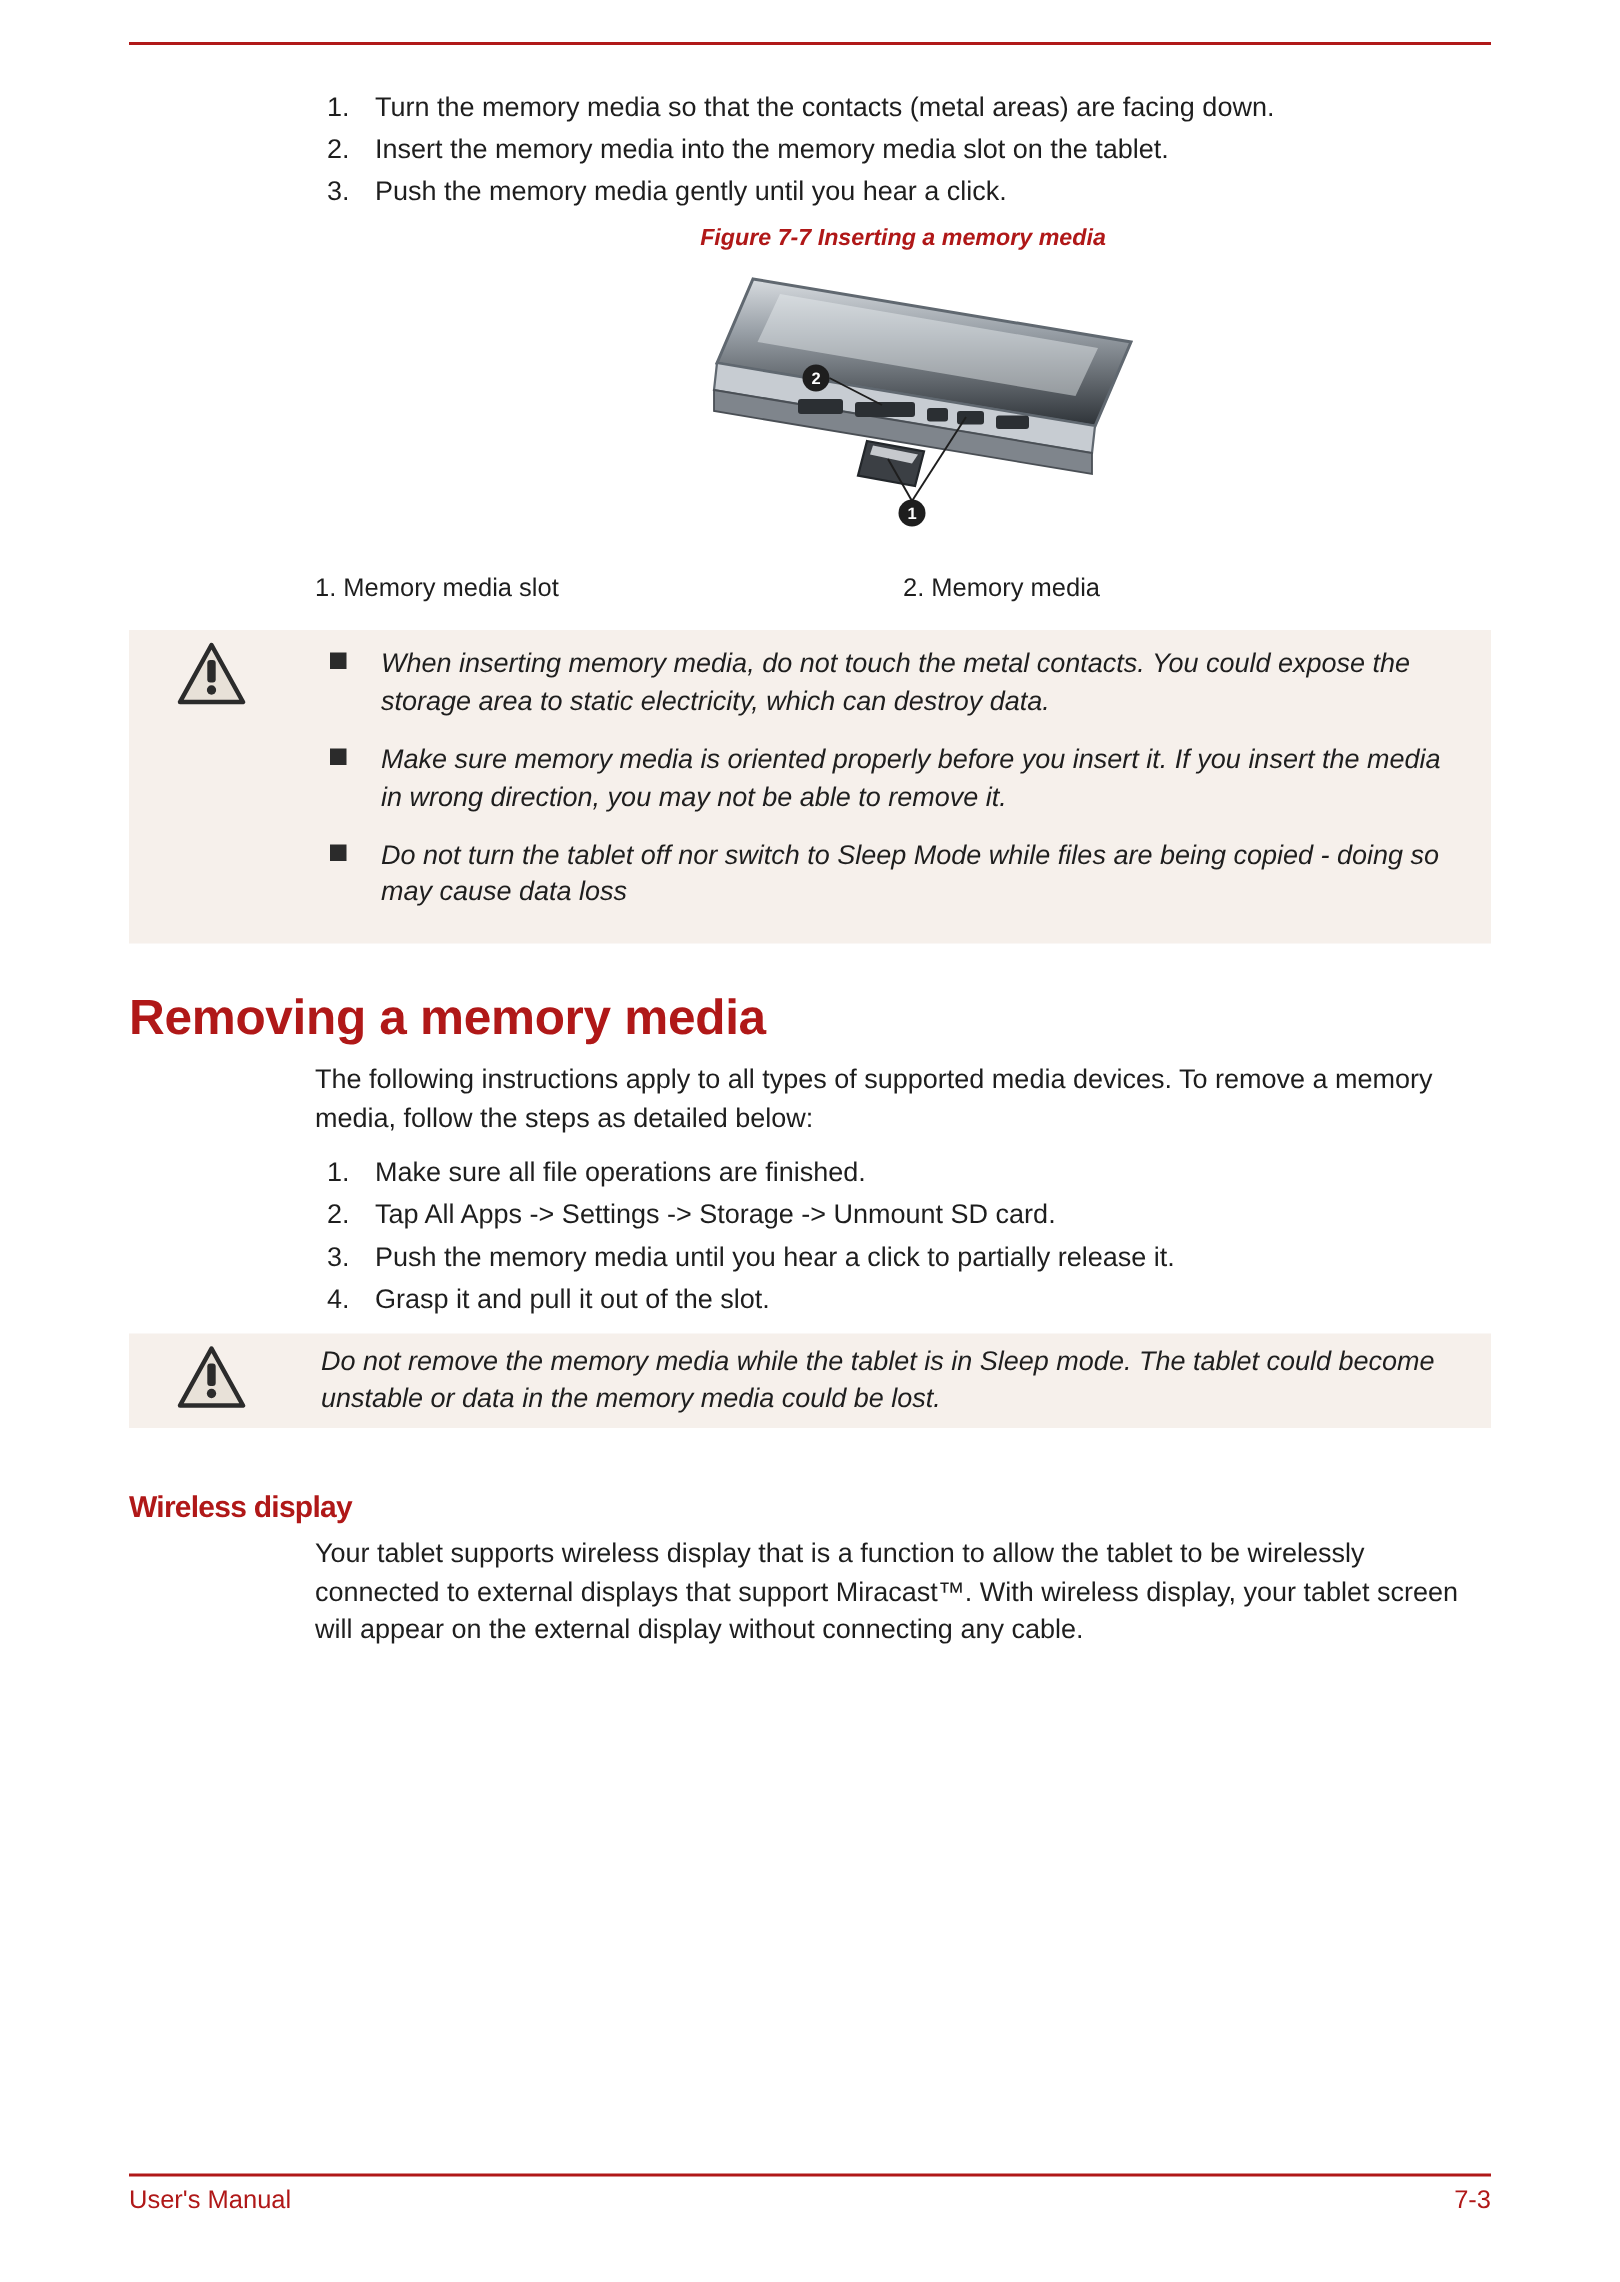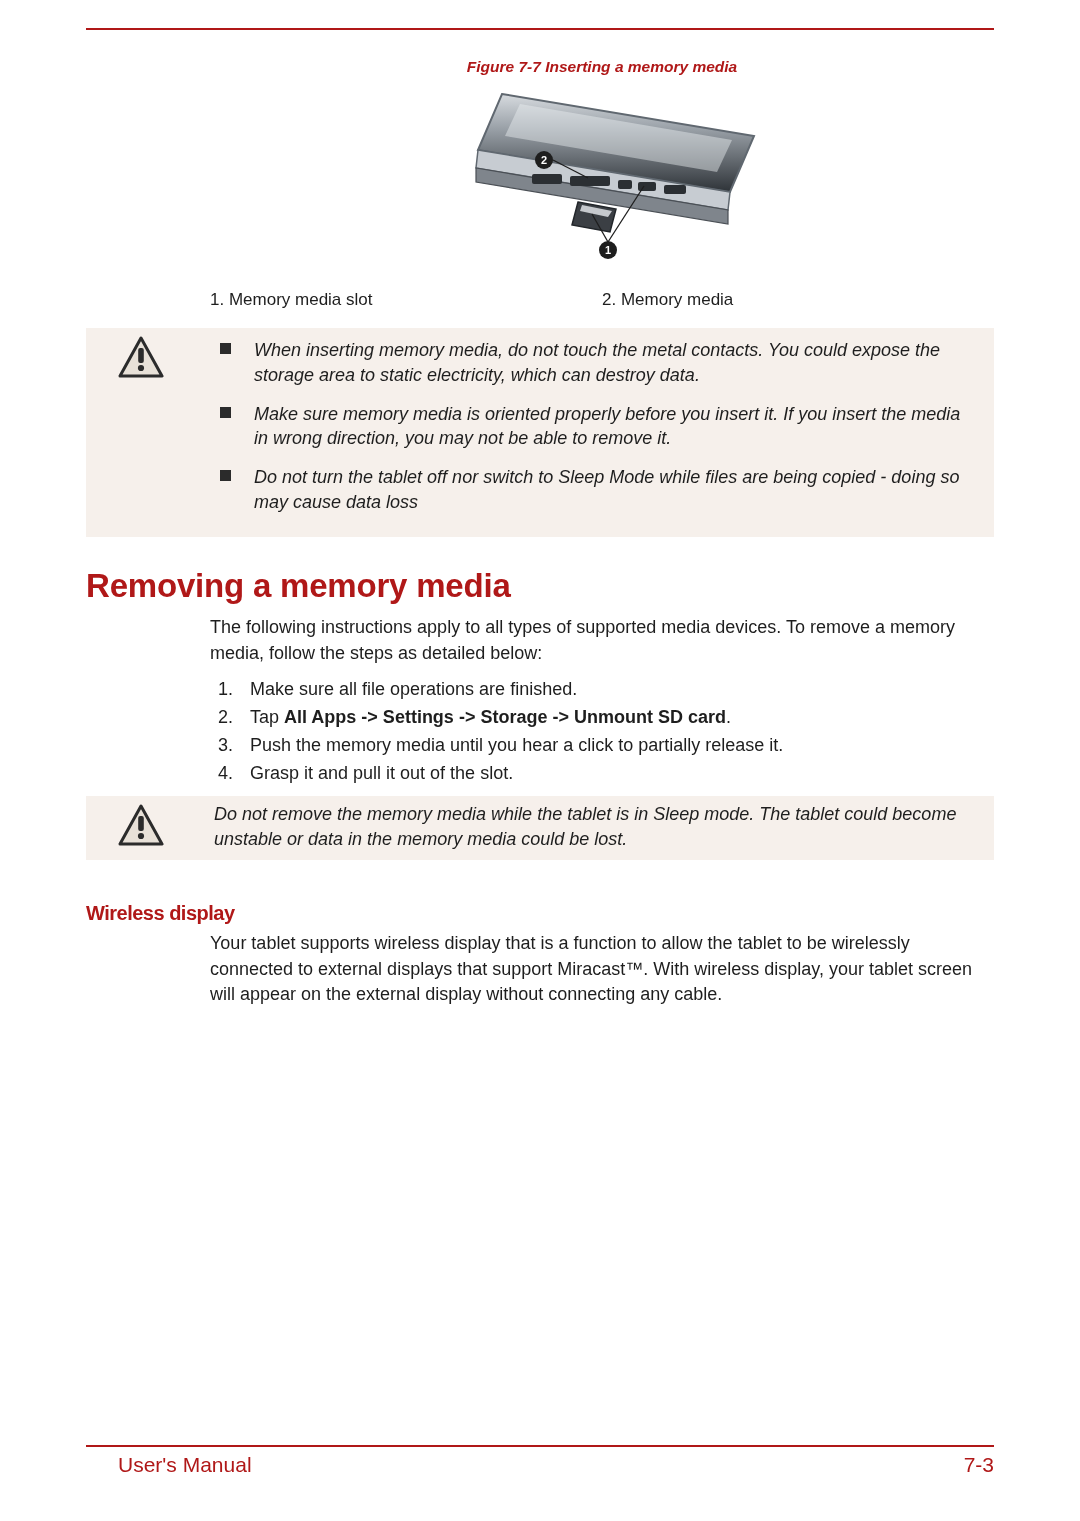--- a/index.html
+++ b/index.html
@@ -129,34 +129,38 @@
   }
   .footer {
     position: absolute;
     left: 86px; right: 86px;
     bottom: 44px;
   }
   .footer-line {
     display: flex;
     justify-content: space-between;
     color: var(--brand);
-    font-size: 21px;
+    font-size: 17px;
     margin-top: 6px;
-    margin-left: 32px;
-  }
-  .bold-inline { font-weight: bold; font-style: normal; }
+  }
+  .bold-inline { font-weight: normal; font-style: normal; }
 </style>
 </head>
 <body>
 
 <div class="page">
   <div class="top-rule"></div>
 
   <div class="content">
 
+    <ol class="steps">
+      <li>Turn the memory media so that the contacts (metal areas) are facing down.</li>
+      <li>Insert the memory media into the memory media slot on the tablet.</li>
+      <li>Push the memory media gently until you hear a click.</li>
+    </ol>
 
     <div class="fig-cap">Figure 7-7 Inserting a memory media</div>
 
     <div class="fig">
       <svg width="340" height="200" viewBox="0 0 340 200">
         <defs>
           <linearGradient id="tabGrad" x1="0" y1="0" x2="0" y2="1">
             <stop offset="0" stop-color="#d7dbdf"></stop>
             <stop offset="0.35" stop-color="#9aa1a8"></stop>
             <stop offset="1" stop-color="#2e3338"></stop>

